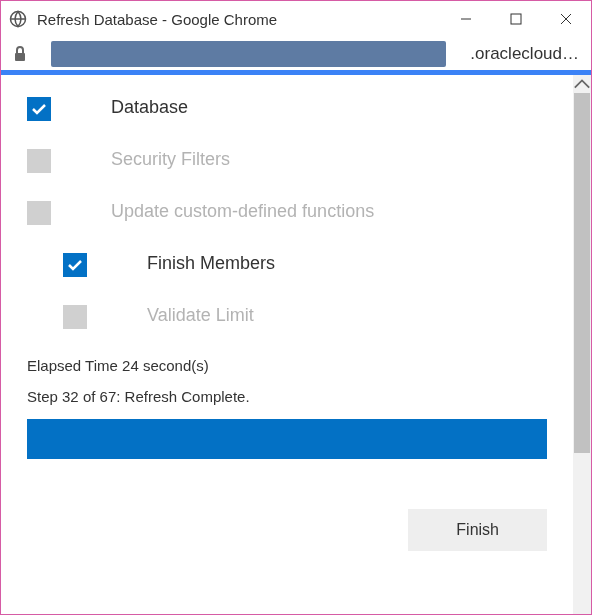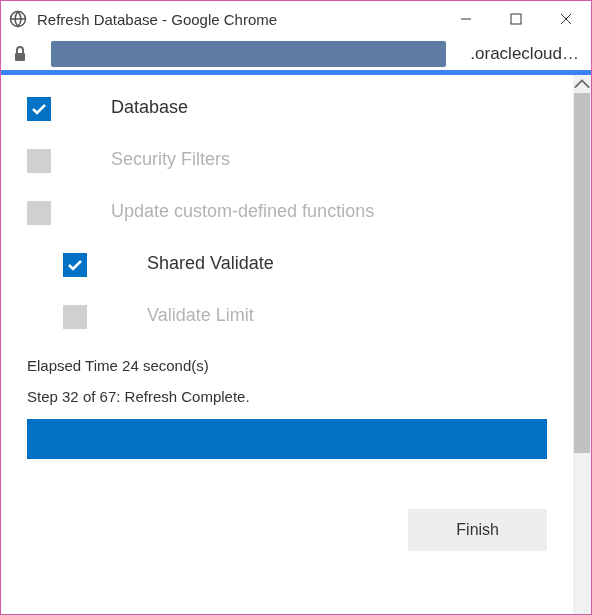--- a/index.html
+++ b/index.html
@@ -205,21 +205,21 @@
       <span class="checkbox unchecked"></span>
       <span class="check-label disabled">Update custom-defined functions</span>
     </div>
 
     <div class="check-row indent">
       <span class="checkbox checked">
         <svg viewBox="0 0 16 16">
             <path d="M2 8l4 4 8-8" stroke="currentColor" stroke-width="2.5" fill="none"></path>
           </svg>
       </span>
-      <span class="check-label">Shared Validate</span>
+      <span class="check-label">Finish Members</span>
     </div>
 
     <div class="check-row indent">
       <span class="checkbox unchecked"></span>
       <span class="check-label disabled">Validate Limit</span>
     </div>
 
     <div class="status-text">Elapsed Time 24 second(s)</div>
     <div class="status-text">Step 32 of 67: Refresh Complete.</div>
 

